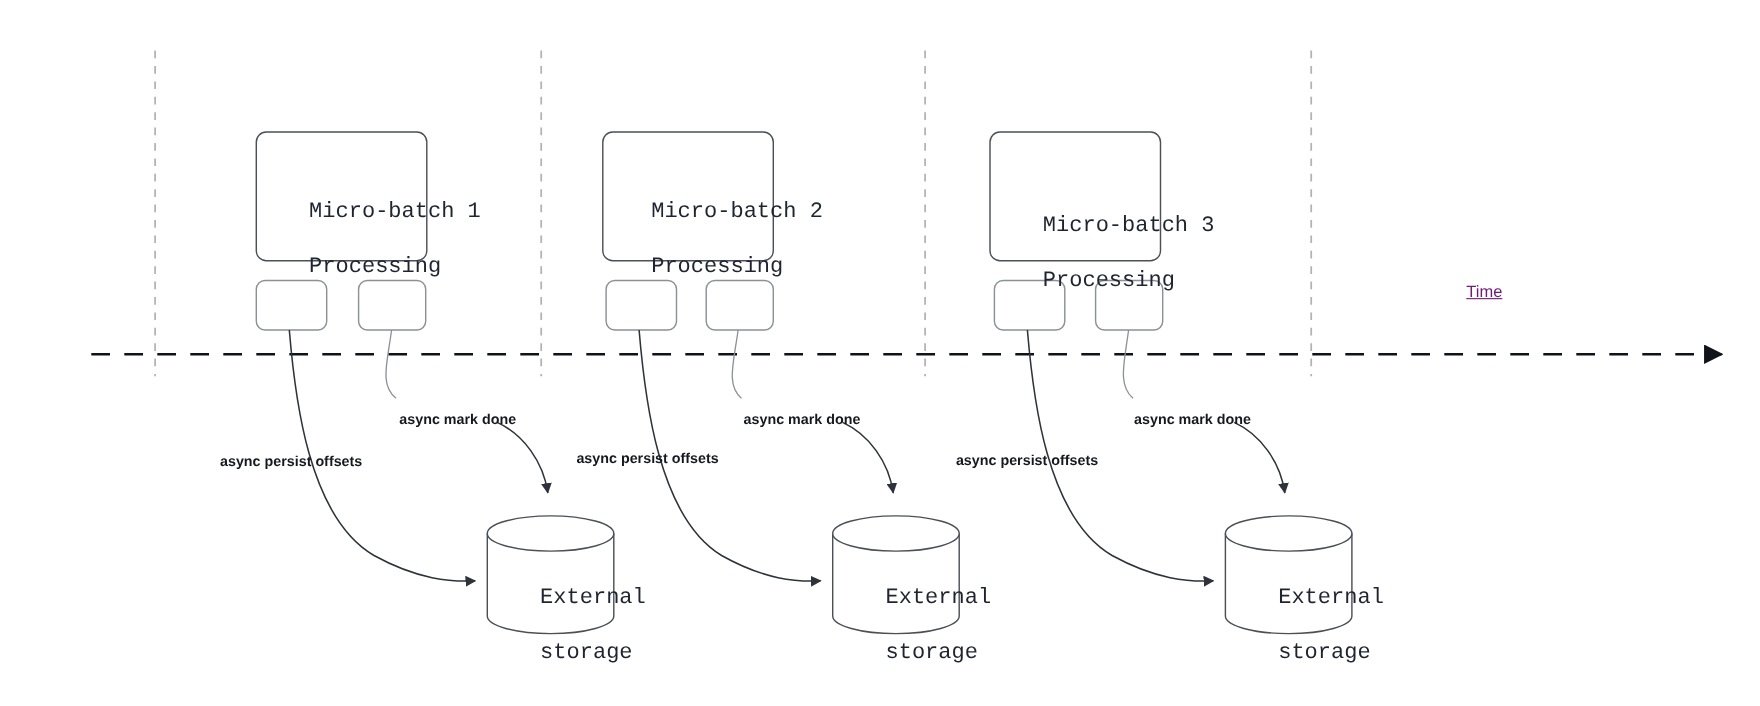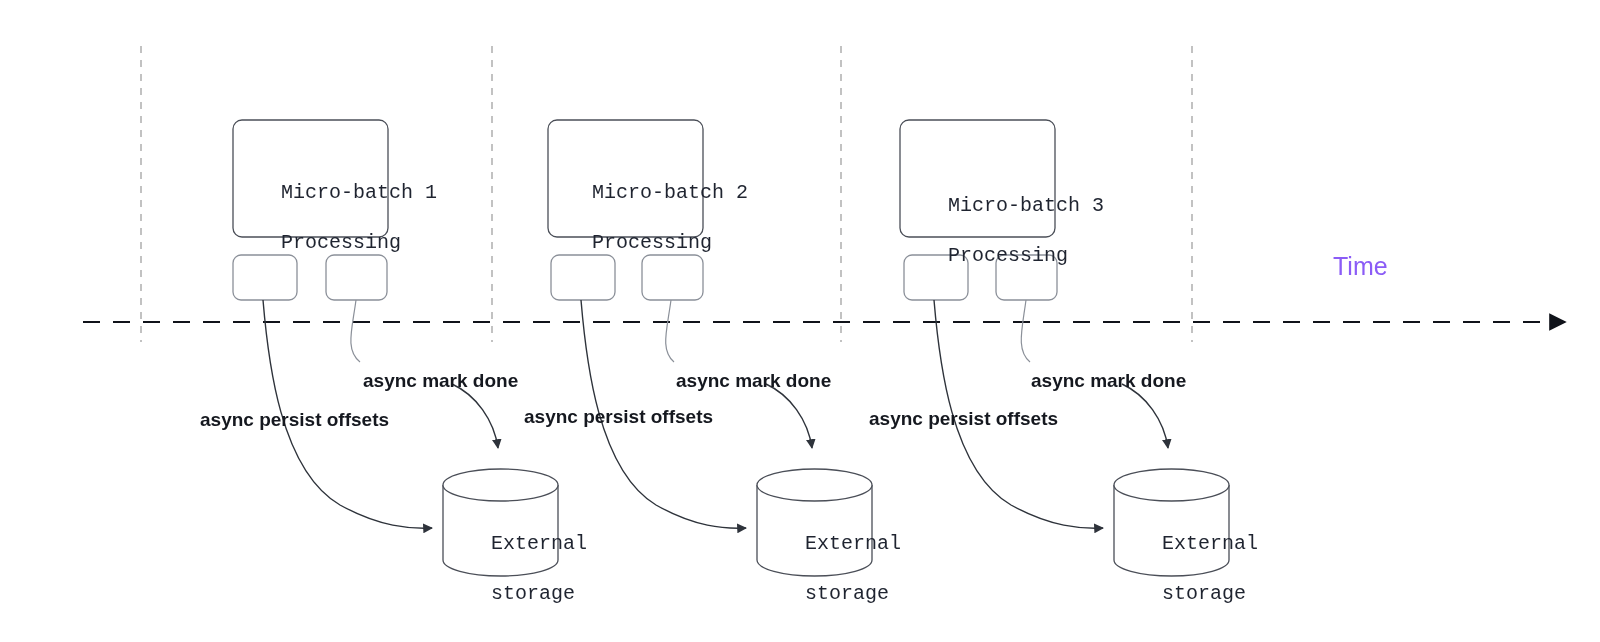--- a/index.html
+++ b/index.html
@@ -29,32 +29,33 @@
     font-family: Liberation Mono, monospace;
     font-size: 20px;
     line-height: 25px;
     white-space: pre;
     pointer-events: none;
   }
   .edge-label {
     position: absolute;
     color: #15181f;
     font-family: "Liberation Sans", sans-serif;
-    font-size: 19px;
+    font-size: 13px;
     font-weight: bold;
     line-height: 18px;
     white-space: pre;
   }
   .axis-label {
     position: absolute;
-    color: #8b5cf6;
+    color: #701a75;
     font-family: "Liberation Sans", sans-serif;
-    font-size: 25px;
+    font-size: 15px;
     line-height: 22px;
     white-space: pre;
+    text-decoration: underline;
   }
 </style>
 </head>
 <body>
 
 <div id="canvas">
 
   <svg id="diagram-svg" viewBox="0 0 1600 642" xmlns="http://www.w3.org/2000/svg">
     <defs>
       <marker id="arrow-solid" viewBox="0 0 10 10" refX="9" refY="5" markerWidth="7" markerHeight="7" orient="auto-start-reverse">

